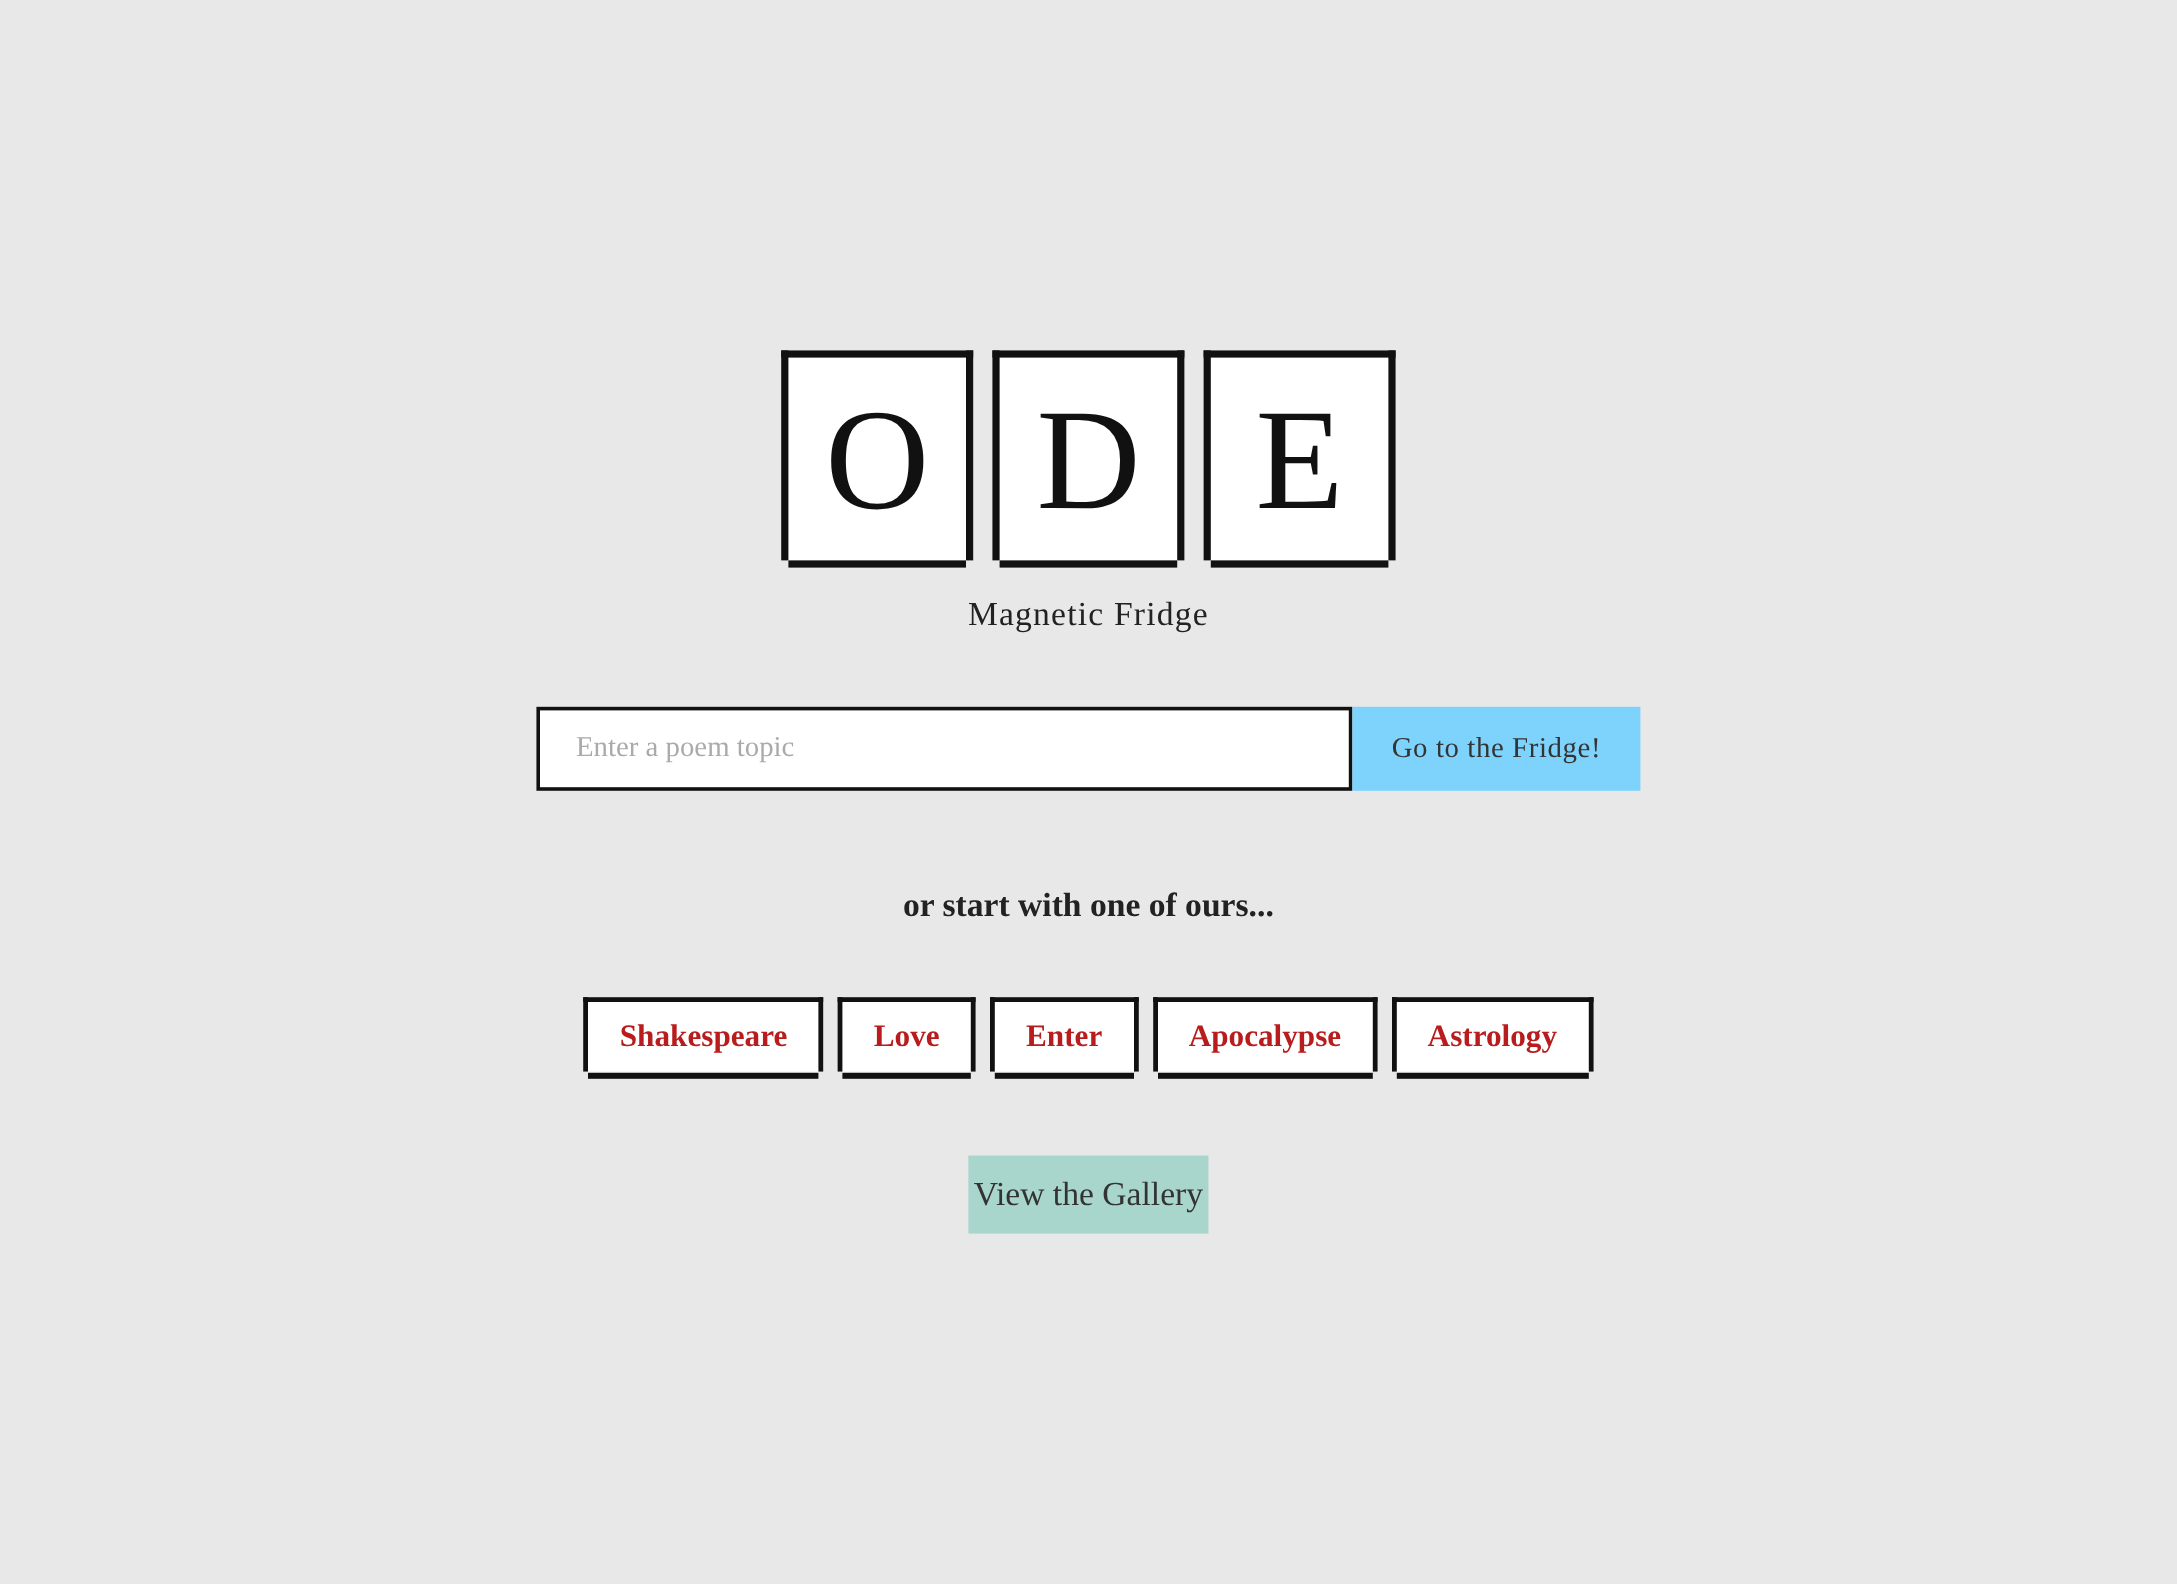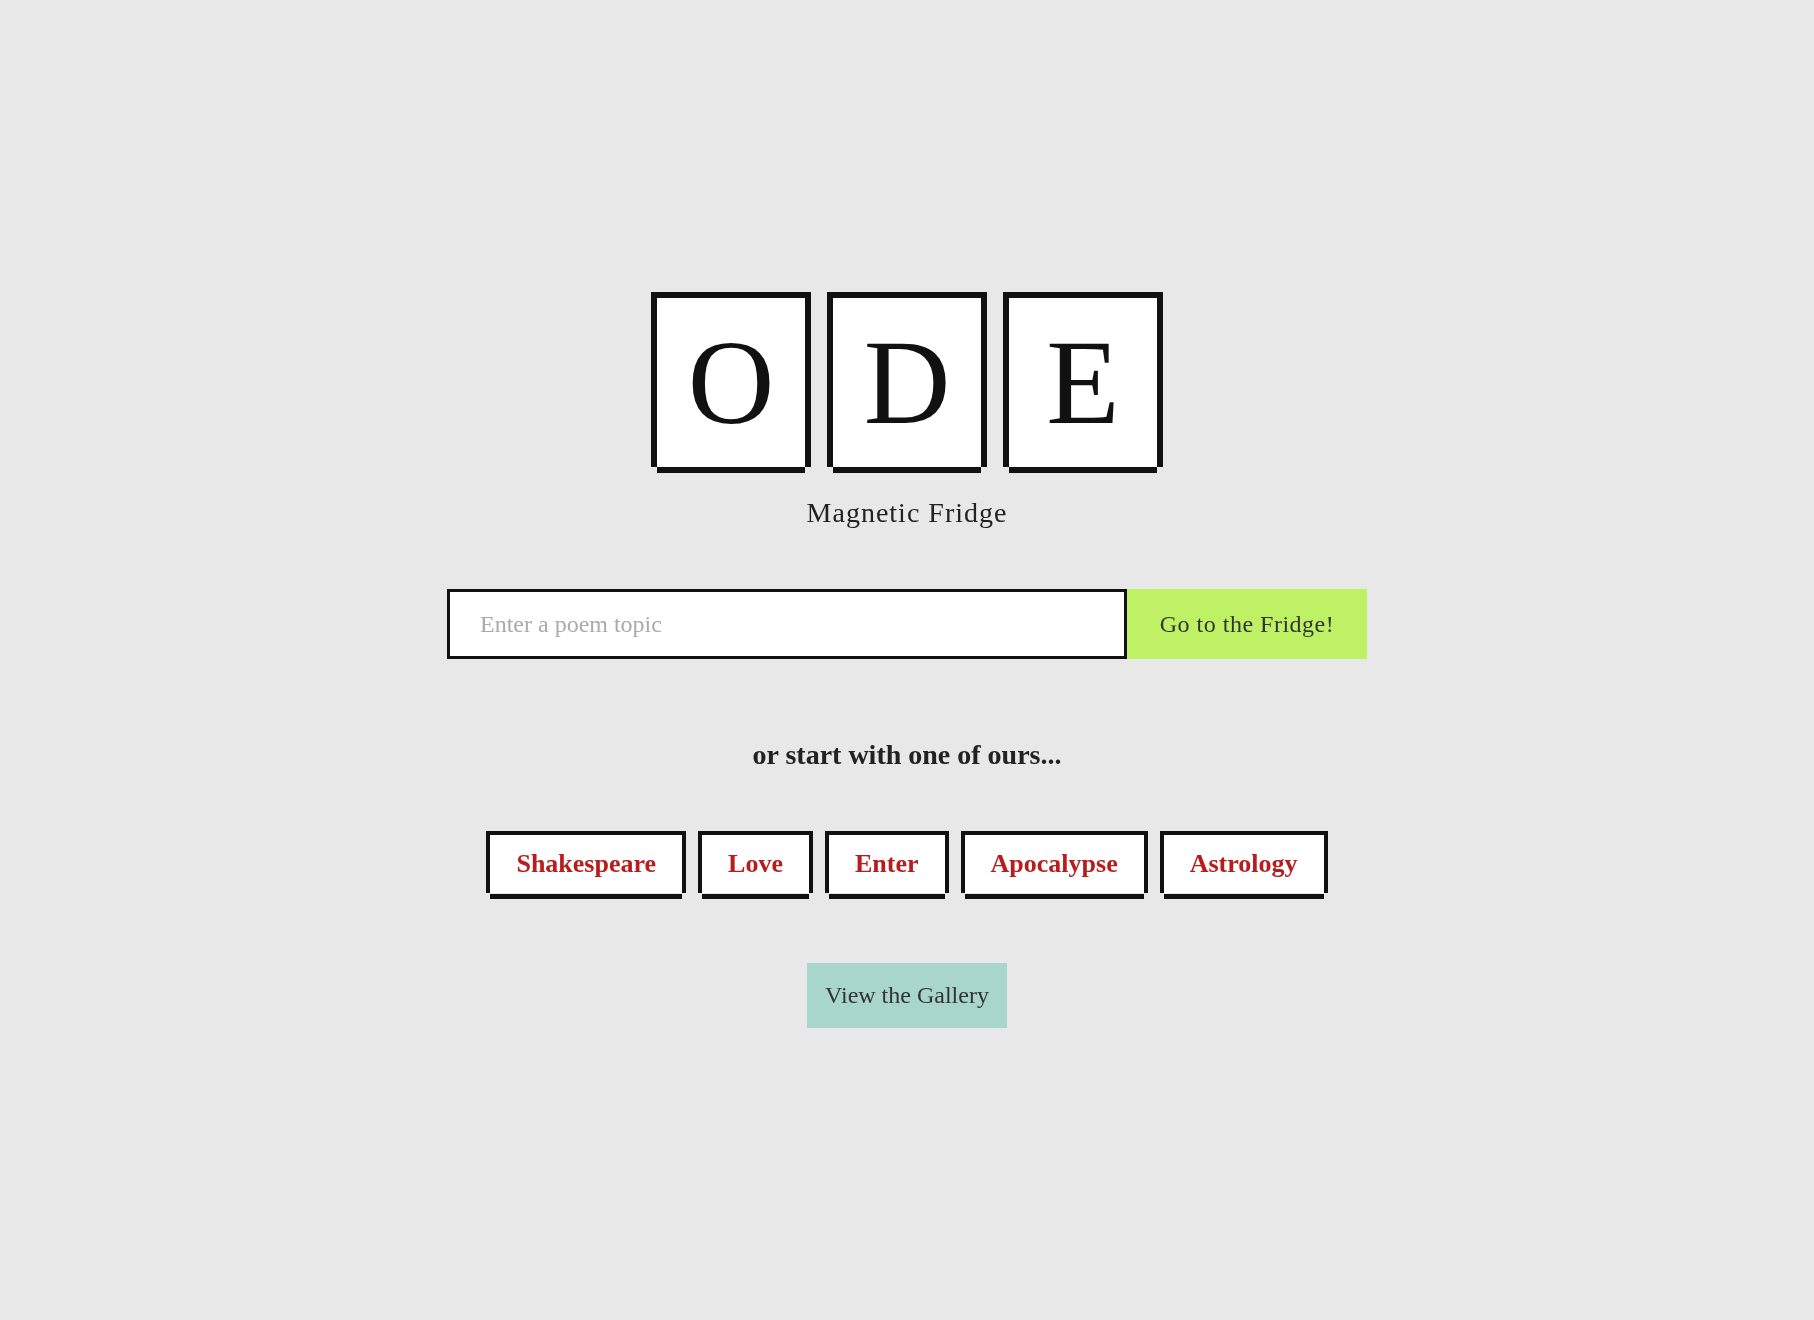--- a/index.html
+++ b/index.html
@@ -94,35 +94,35 @@
       width: 920px;
       margin-bottom: 80px;
     }
 
     .poem-input {
       flex: 1;
       height: 70px;
       border: 3px solid #111;
       background: white;
       font-size: 24px;
-      font-family: Liberation Sans, sans-serif;
+      font-family: Liberation Mono, monospace;
       color: #999;
       padding: 0 30px;
       outline: none;
     }
 
     .poem-input::placeholder {
       color: #aaa;
       font-family: 'Georgia', serif;
     }
 
     .go-button {
       width: 240px;
       height: 70px;
-      background-color: #bef264;
+      background-color: #7dd3fc;
       border: none;
       font-size: 24px;
       font-family: 'Georgia', serif;
       color: #333;
       cursor: pointer;
       letter-spacing: 0.5px;
     }
 
     
     .or-text {
@@ -166,21 +166,21 @@
       height: 5px;
       background: #111;
     }
 
     
     .gallery-button {
       width: 200px;
       height: 65px;
       background-color: #a8d5cc;
       border: none;
-      font-size: 24px;
+      font-size: 28px;
       font-family: 'Georgia', serif;
       color: #333;
       cursor: pointer;
     }
   </style>
 </head>
 <body>
 
 <div class="main-container">
 

